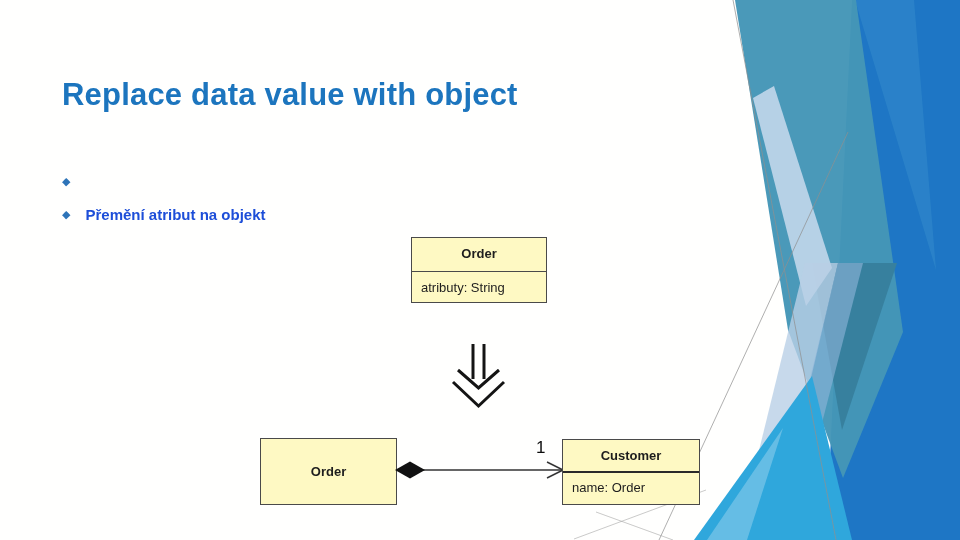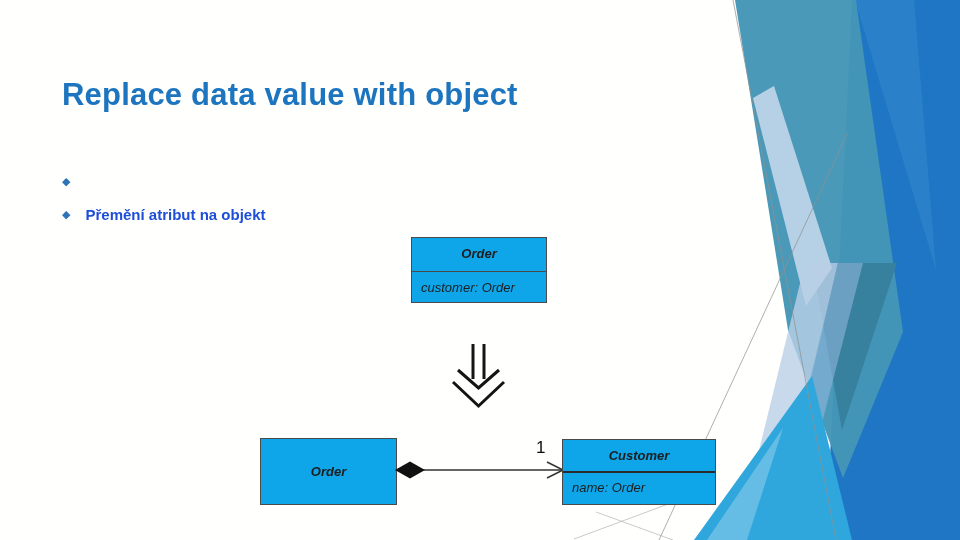--- a/index.html
+++ b/index.html
@@ -30,42 +30,41 @@
     font-size:15px;color:#3c3c3c;line-height:20px;
   }
   .bullet-item .marker{
     color:#2e74b8;font-size:11px;margin-right:15px;
     flex:0 0 auto;transform:translateY(-1px);
   }
   .bullet-item.bold .txt{font-weight:700;color:#1d4ed8;}
 
   
   .uml-box{
-    position:absolute;background:#0ea5e9;
+    position:absolute;background:#fef9c3;
     border:1px solid #4a4a4a;
     box-sizing:border-box;
     color:#1d1d1d;
-    font-style:italic;
   }
   .uml-box .uml-head{
     font-weight:700;font-size:13px;text-align:center;
     border-bottom:1px solid #4a4a4a;
   }
   .uml-box .uml-attr{
     font-size:13px;padding-left:9px;
   }
 
   .box-before{left:411px;top:237px;width:136px;height:66px;}
   .box-before .uml-head{line-height:32px;height:33px;}
   .box-before .uml-attr{line-height:31px;}
 
   .box-order-after{left:260px;top:438px;width:137px;height:67px;}
   .box-order-after .uml-head{border-bottom:none;line-height:65px;height:65px;}
 
-  .box-customer{left:562px;top:439px;width:154px;height:66px;}
+  .box-customer{left:562px;top:439px;width:138px;height:66px;}
   .box-customer .uml-head{line-height:31px;height:31px;border-bottom:2px solid #2a2a2a;}
   .box-customer .uml-attr{line-height:30px;}
 
   .transform-arrow{position:absolute;left:445px;top:336px;}
   .connector{position:absolute;left:395px;top:456px;}
   .multiplicity{
     position:absolute;left:536px;top:438px;
     font-size:17px;color:#0c0c0c;
   }
 </style>
@@ -99,21 +98,21 @@
         <span class="marker">◆</span>
       </li>
       <li class="bullet-item bold">
         <span class="marker">◆</span>
         <span class="txt">Přemění atribut na objekt</span>
       </li>
     </ul>
 
     <div class="uml-box box-before">
       <div class="uml-head">Order</div>
-      <div class="uml-attr">customer: Order</div>
+      <div class="uml-attr">atributy: String</div>
     </div>
 
     <svg class="transform-arrow" width="70" height="78" viewBox="0 0 70 78">
       <line x1="28" y1="8" x2="28" y2="43" stroke="#141414" stroke-width="3"></line>
       <line x1="39" y1="8" x2="39" y2="43" stroke="#141414" stroke-width="3"></line>
       <polyline points="13,34 33.5,52 54,34" fill="none" stroke="#141414" stroke-width="3"></polyline>
       <polyline points="8,46 33.5,70 59,46" fill="none" stroke="#141414" stroke-width="3"></polyline>
     </svg>
 
     <div class="uml-box box-order-after">

